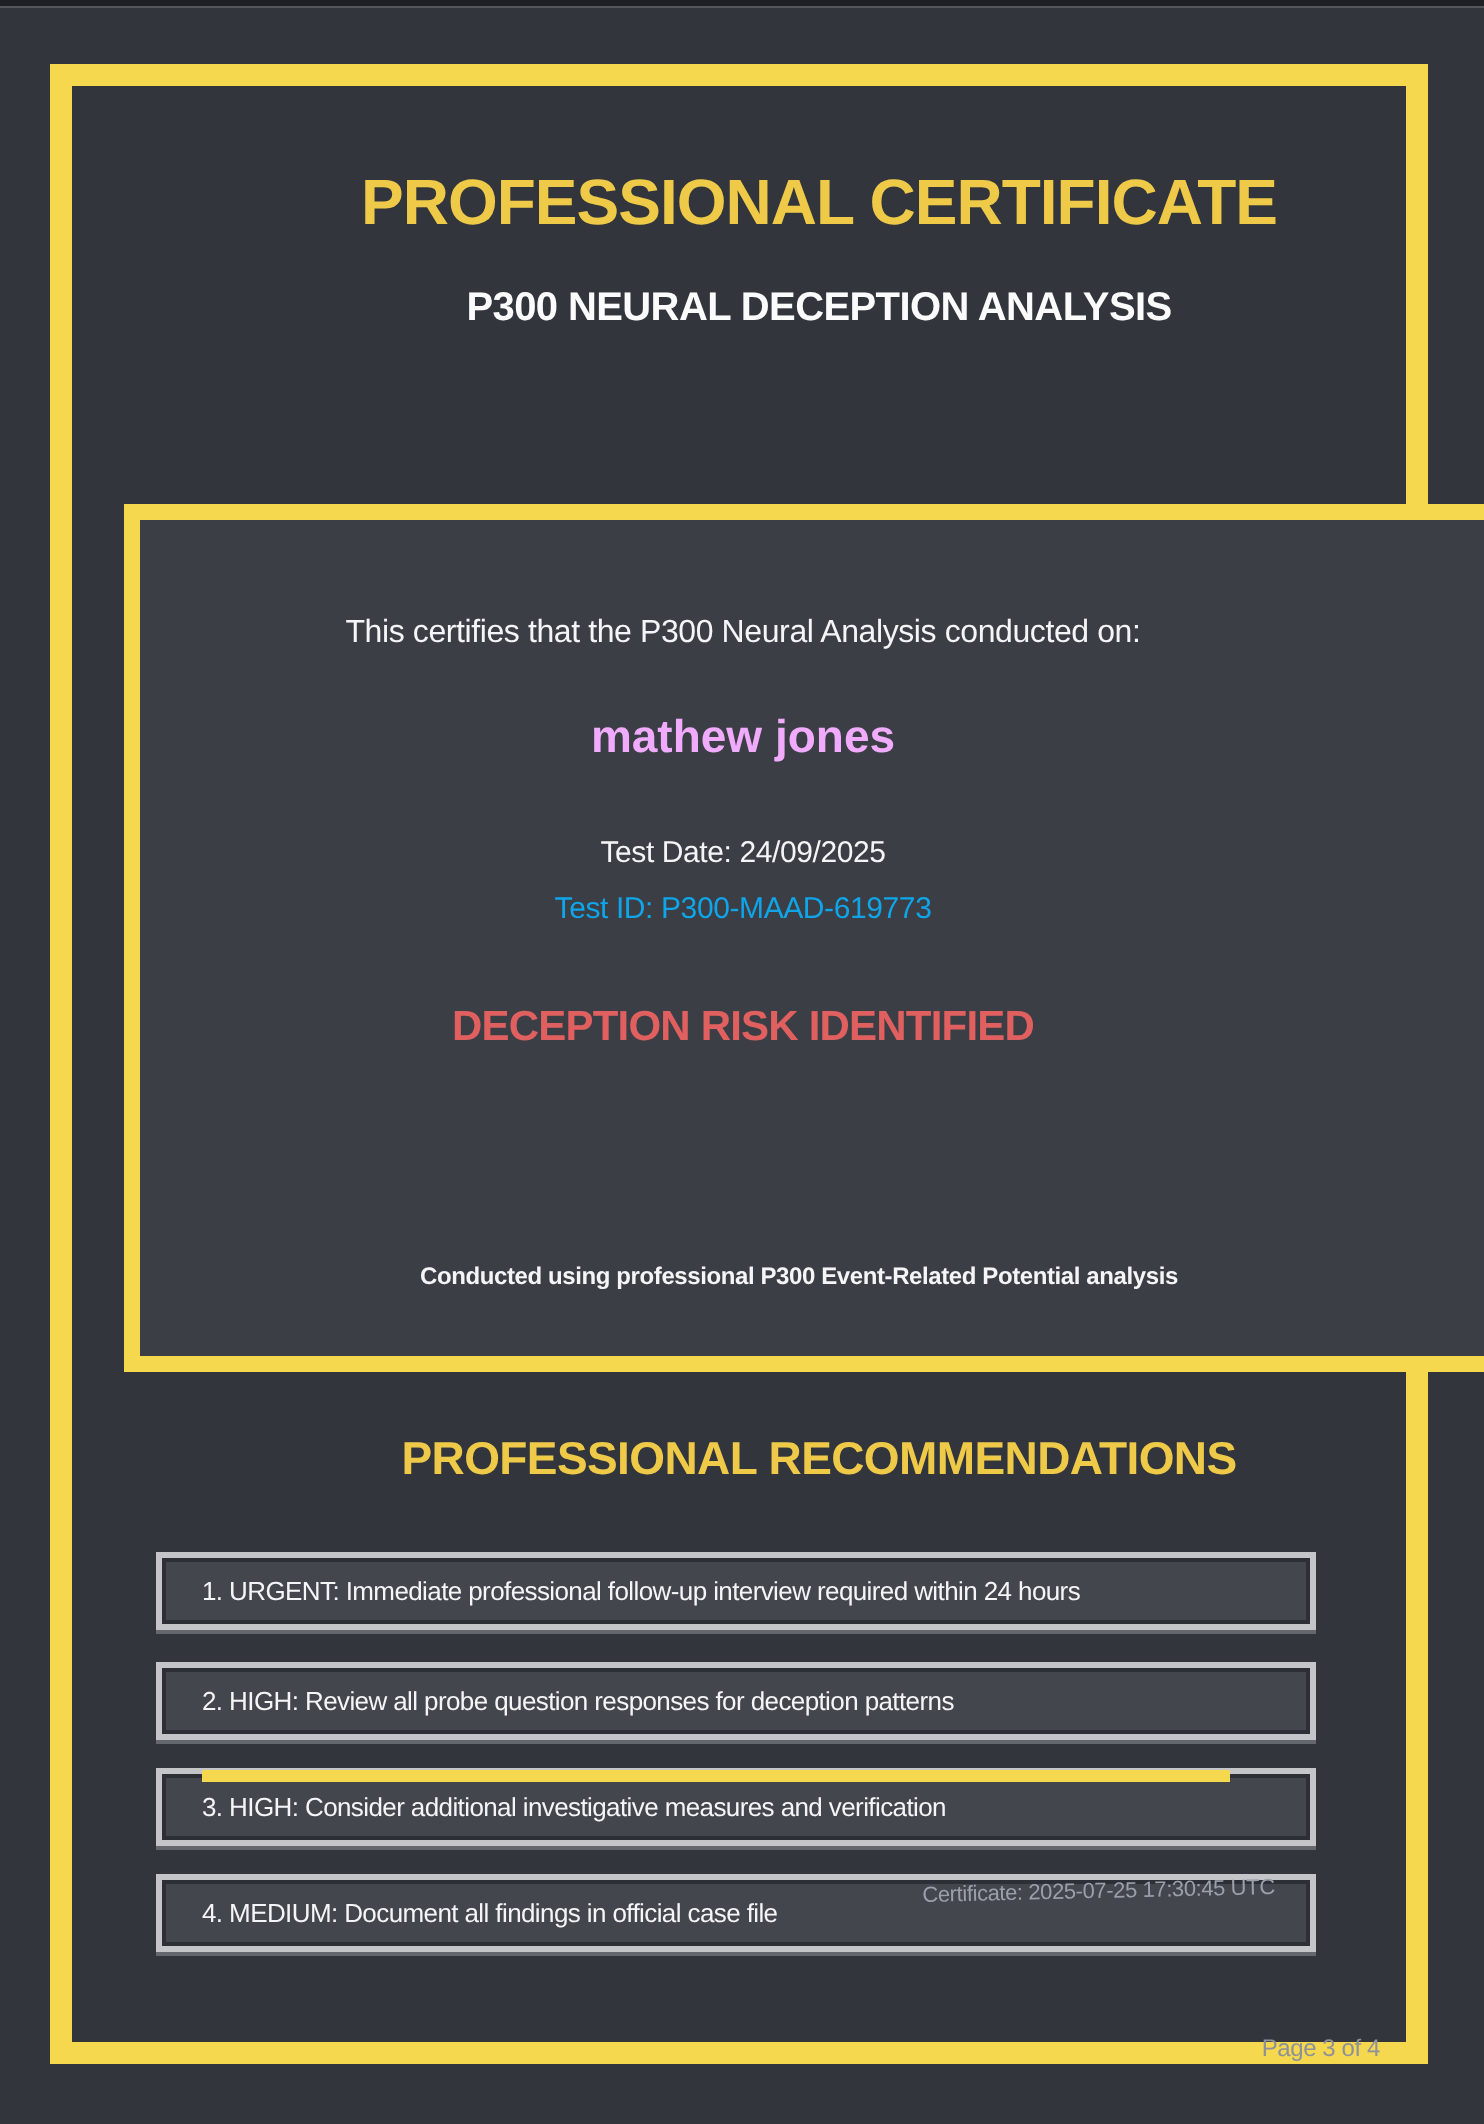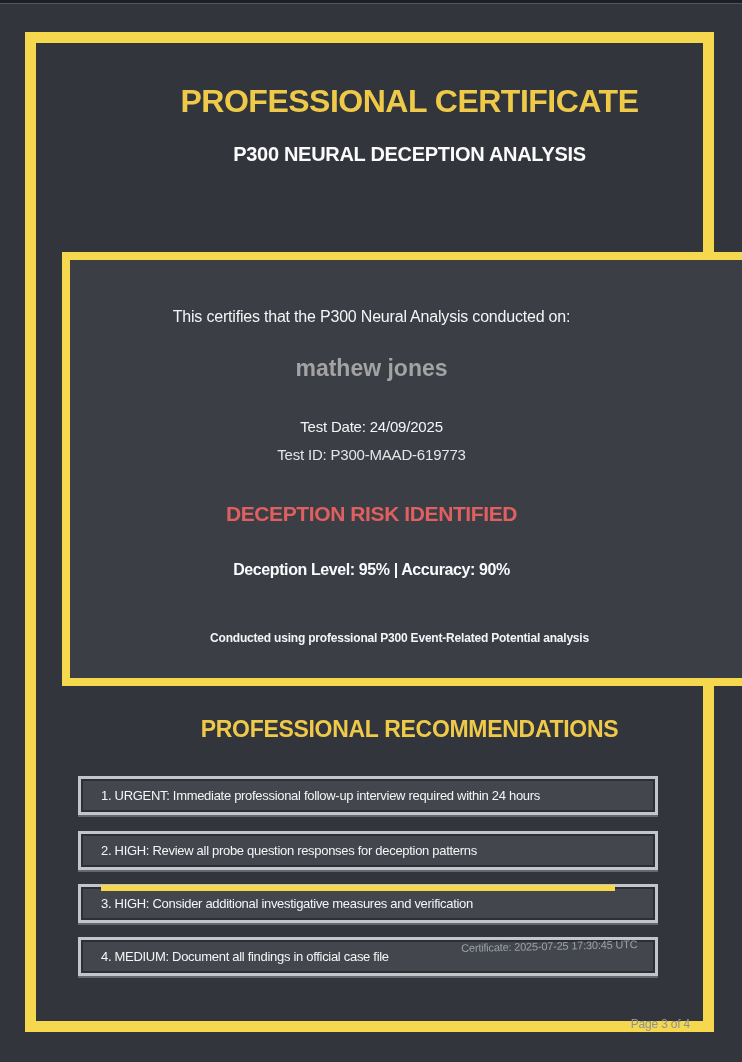--- a/index.html
+++ b/index.html
@@ -36,23 +36,23 @@
   }
   .inner-panel {
     position: absolute; left: 62px; top: 252px;
     width: 729px; height: 434px;
     border: 8px solid #f5d84e;
     background: #3c3e46;
     box-sizing: border-box;
   }
   .panel-text { position: absolute; left: 0; width: 603px; text-align: center; margin: 0; line-height: 1.15; }
   .intro-line   { top: 48px;  font-size: 16px; color: #f4f5f6; letter-spacing: -0.2px; }
-  .subject-name { top: 95px;  font-size: 23px; font-weight: bold; color: #a3a3a3; }
+  .subject-name { top: 95px;  font-size: 23px; font-weight: bold; color: #f0abfc; }
   .test-date    { top: 158px; font-size: 15px; color: #f4f5f6; letter-spacing: -0.2px; }
-  .test-id      { top: 186px; font-size: 15px; color: #e5e5e5; letter-spacing: -0.2px; }
+  .test-id      { top: 186px; font-size: 15px; color: #0ea5e9; letter-spacing: -0.2px; }
   .risk-status  { top: 242px; font-size: 21px; font-weight: bold; color: #e06060; letter-spacing: -0.4px; }
   .metrics-line { top: 301px; font-size: 16px; font-weight: bold; color: #fafbfc; letter-spacing: -0.4px; }
   .method-note  { top: 372px; font-size: 12px; font-weight: bold; color: #f4f5f6; letter-spacing: -0.2px; padding-left: 28px; }
   .recommendations-heading {
     top: 717px; font-size: 23px; font-weight: bold; color: #eeca48;
     letter-spacing: -0.3px; line-height: 1.1;
   }
   .rec-box {
     position: absolute; left: 78px; width: 580px; height: 39px;
     border: 3px solid #c3c5c9;
@@ -99,21 +99,20 @@
   <h1 class="center-text cert-title">PROFESSIONAL CERTIFICATE</h1>
 
   <h2 class="center-text cert-subtitle">P300 NEURAL DECEPTION ANALYSIS</h2>
 
   <div class="inner-panel">
     <p class="panel-text intro-line">This certifies that the P300 Neural Analysis conducted on:</p>
     <p class="panel-text subject-name">mathew jones</p>
     <p class="panel-text test-date">Test Date: 24/09/2025</p>
     <p class="panel-text test-id">Test ID: P300-MAAD-619773</p>
     <p class="panel-text risk-status">DECEPTION RISK IDENTIFIED</p>
-    <p class="panel-text metrics-line">Deception Level: 95% | Accuracy: 90%</p>
     <p class="panel-text method-note">Conducted using professional P300 Event-Related Potential analysis</p>
   </div>
 
   <h2 class="center-text recommendations-heading">PROFESSIONAL RECOMMENDATIONS</h2>
 
   <div class="rec-box rec-box-1">
     <span class="rec-text">1. URGENT: Immediate professional follow-up interview required within 24 hours</span>
   </div>
 
   <div class="rec-box rec-box-2">

